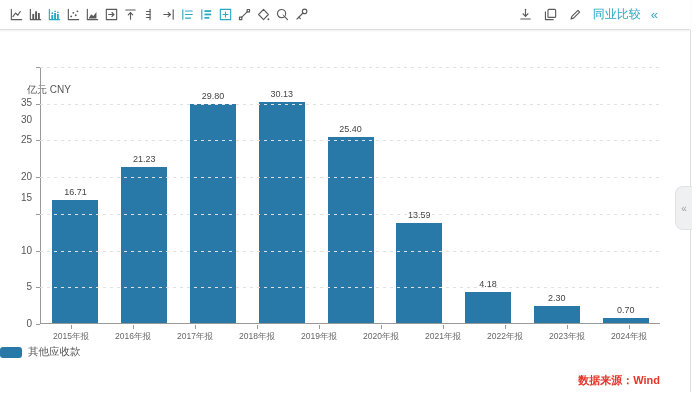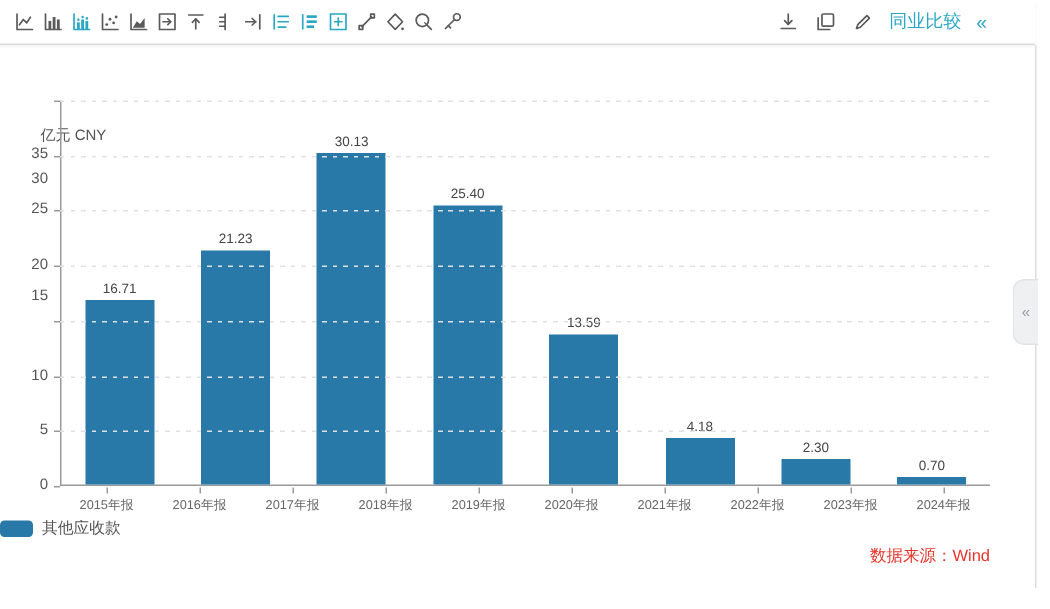--- a/index.html
+++ b/index.html
@@ -38,21 +38,21 @@
   .bar-value { position:absolute; left:0; width:100%; text-align:center;
                font-size:9px; color:#444; white-space:nowrap; }
   .xlabels { position:absolute; left:40px; top:301px; width:620px; display:flex; }
   .xlabel { flex:1; text-align:center; font-size:8.5px; color:#666; white-space:nowrap; }
 
   .legend { position:absolute; left:0; top:315px; width:660px; display:flex;
             align-items:center; gap:6px; cursor:pointer; }
   .legend-swatch { width:22px; height:11px; border-radius:3px; }
   .legend-label { font-size:10.5px; color:#555; }
 
-  .source { position:absolute; right:30px; top:333px; font-size:11px; }
+  .source { position:absolute; right:30px; top:343px; font-size:11px;font-weight:bold; }
 
   
   .right-divider { position:absolute; left:690px; top:30px; width:1px; height:362px;
                    background:#ddd; }
   .collapse-tab { position:absolute; left:675px; top:186px; width:17px; height:44px;
                   background:#eef0f1; border:1px solid #e0e3e5; border-right:none;
                   border-radius:8px 0 0 8px; display:flex; align-items:center;
                   justify-content:center; color:#9aa0a6; font-size:10px; cursor:pointer; }
 </style>
 </head>
@@ -204,20 +204,24 @@
   <div class="chart-wrap" id="chart-wrap">
     <div class="unit-label">亿元 CNY</div>
     <div class="plot" id="plot">
         <div class="band">
           <div class="bar" style="height: 122.699px; background: rgb(40, 120, 168);"></div>
           <div class="bar-value" style="bottom: 125.699px;">16.71</div>
         </div>
         <div class="band">
           <div class="bar" style="height: 155.889px; background: rgb(40, 120, 168);"></div>
           <div class="bar-value" style="bottom: 158.889px;">21.23</div>
+        </div>
+        <div class="band">
+          <div class="bar" style="height: 218.817px; background: rgb(40, 120, 168);"></div>
+          <div class="bar-value" style="bottom: 221.817px;">29.80</div>
         </div>
         <div class="band">
           <div class="bar" style="height: 221.24px; background: rgb(40, 120, 168);"></div>
           <div class="bar-value" style="bottom: 224.24px;">30.13</div>
         </div>
         <div class="band">
           <div class="bar" style="height: 186.509px; background: rgb(40, 120, 168);"></div>
           <div class="bar-value" style="bottom: 189.509px;">25.40</div>
         </div>
         <div class="band">

